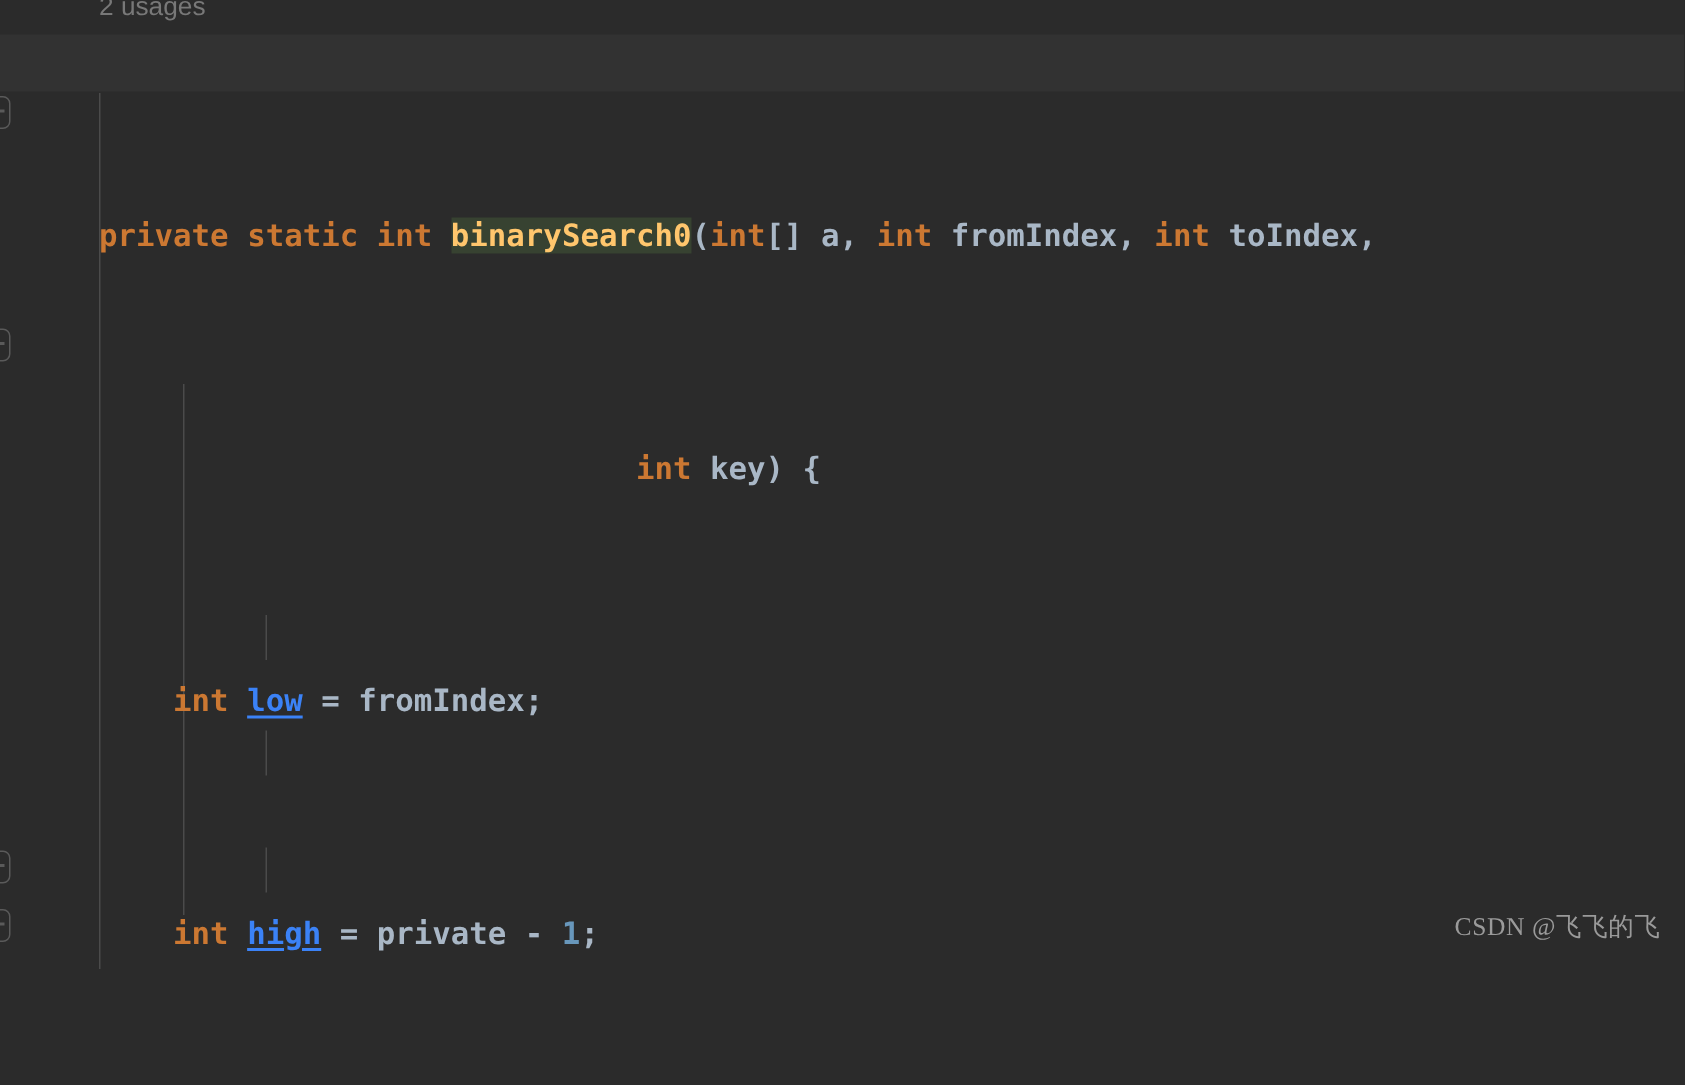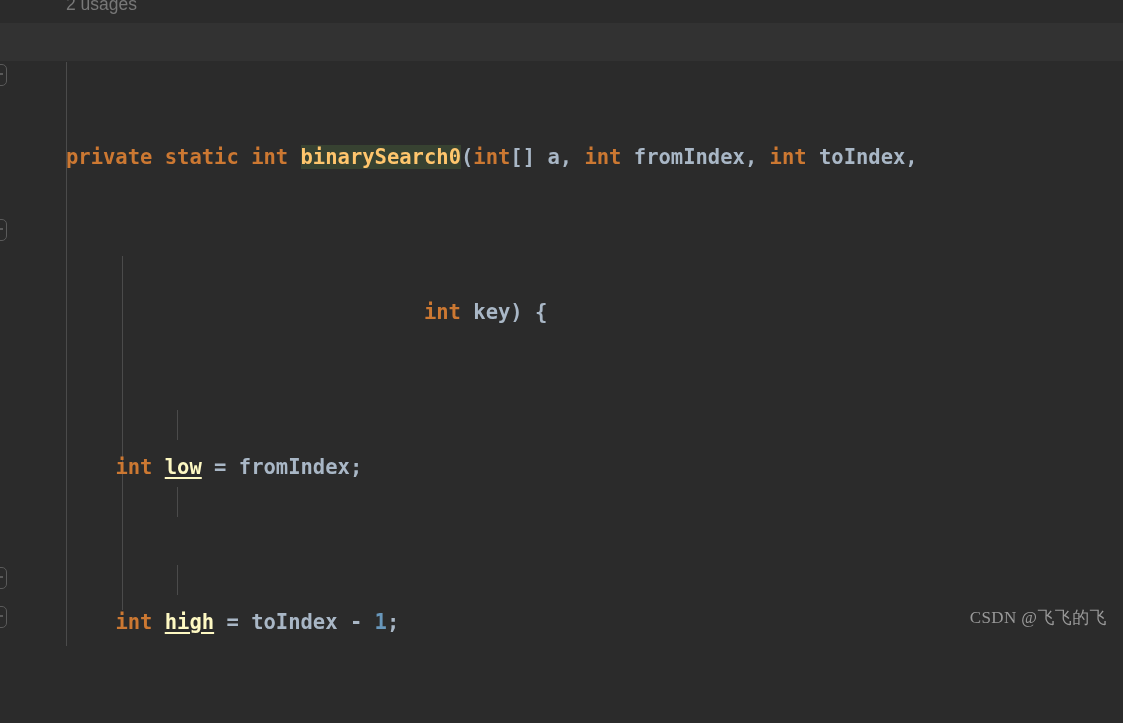--- a/index.html
+++ b/index.html
@@ -83,21 +83,21 @@
   .line {
     height: 38.7px;
     padding-left: 66px;
     white-space: pre;
     font-weight: bold;
   }
 
   
   .kw   { color: #cc7832; }           
   .id   { color: #a9b7c6; }           
-  .var  { color: #fef9c3; text-decoration: underline; text-underline-offset: 3px; }
+  .var  { color: #3b82f6; text-decoration: underline; text-underline-offset: 3px; }
   .num  { color: #6897bb; }           
   .mname{ color: #ffc66d; background: #374231; } 
 
   
   .guide {
     position: absolute;
     width: 1px;
     background: #4b4b4b;
   }
 
@@ -136,21 +136,21 @@
   <div class="hint">2 usages</div>
 
   <div class="code">
 
     <div class="line"><span class="kw">private</span><span class="id"> </span><span class="kw">static</span><span class="id"> </span><span class="kw">int</span><span class="id"> </span><span class="mname">binarySearch0</span><span class="id">(</span><span class="kw">int</span><span class="id">[] </span><span class="id">a</span><span class="id">, </span><span class="kw">int</span><span class="id"> </span><span class="id">fromIndex</span><span class="id">, </span><span class="kw">int</span><span class="id"> </span><span class="id">toIndex</span><span class="id">,</span></div>
 
     <div class="line"><span class="id">                             </span><span class="kw">int</span><span class="id"> </span><span class="id">key</span><span class="id">) {</span></div>
 
     <div class="line"><span class="id">    </span><span class="kw">int</span><span class="id"> </span><span class="var">low</span><span class="id"> = </span><span class="id">fromIndex</span><span class="id">;</span></div>
 
-    <div class="line"><span class="id">    </span><span class="kw">int</span><span class="id"> </span><span class="var">high</span><span class="id"> = toIndex - </span><span class="num">1</span><span class="id">;</span></div>
+    <div class="line"><span class="id">    </span><span class="kw">int</span><span class="id"> </span><span class="var">high</span><span class="id"> = private - </span><span class="num">1</span><span class="id">;</span></div>
 
     
 
     
 
     
 
     
 
     

